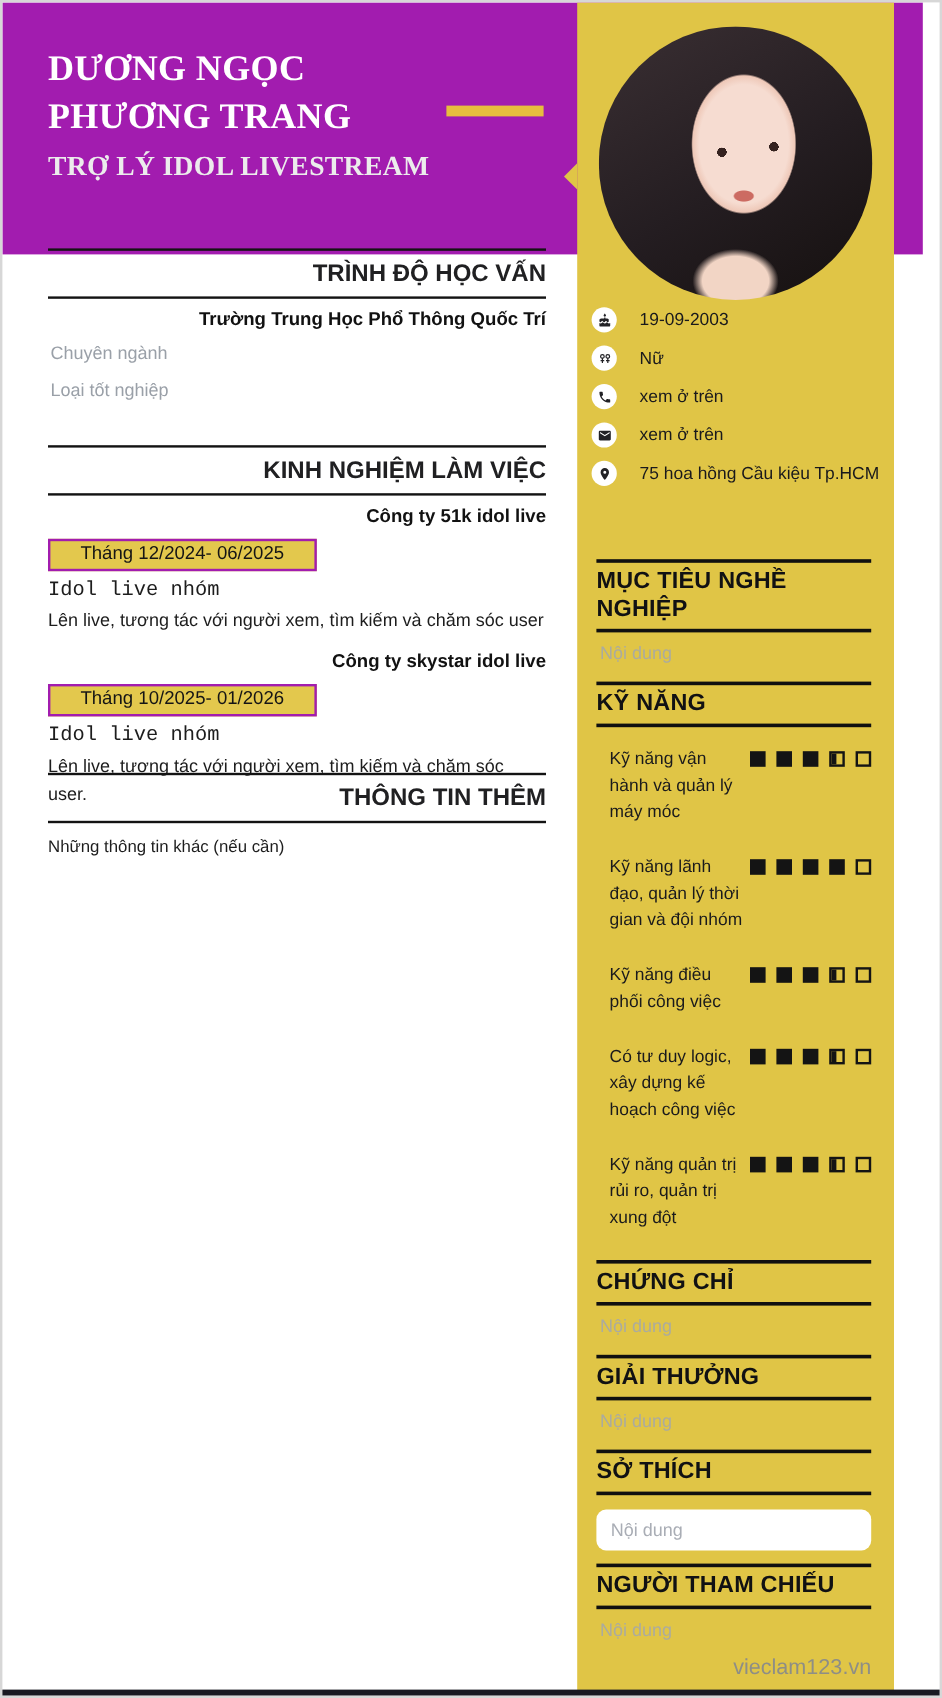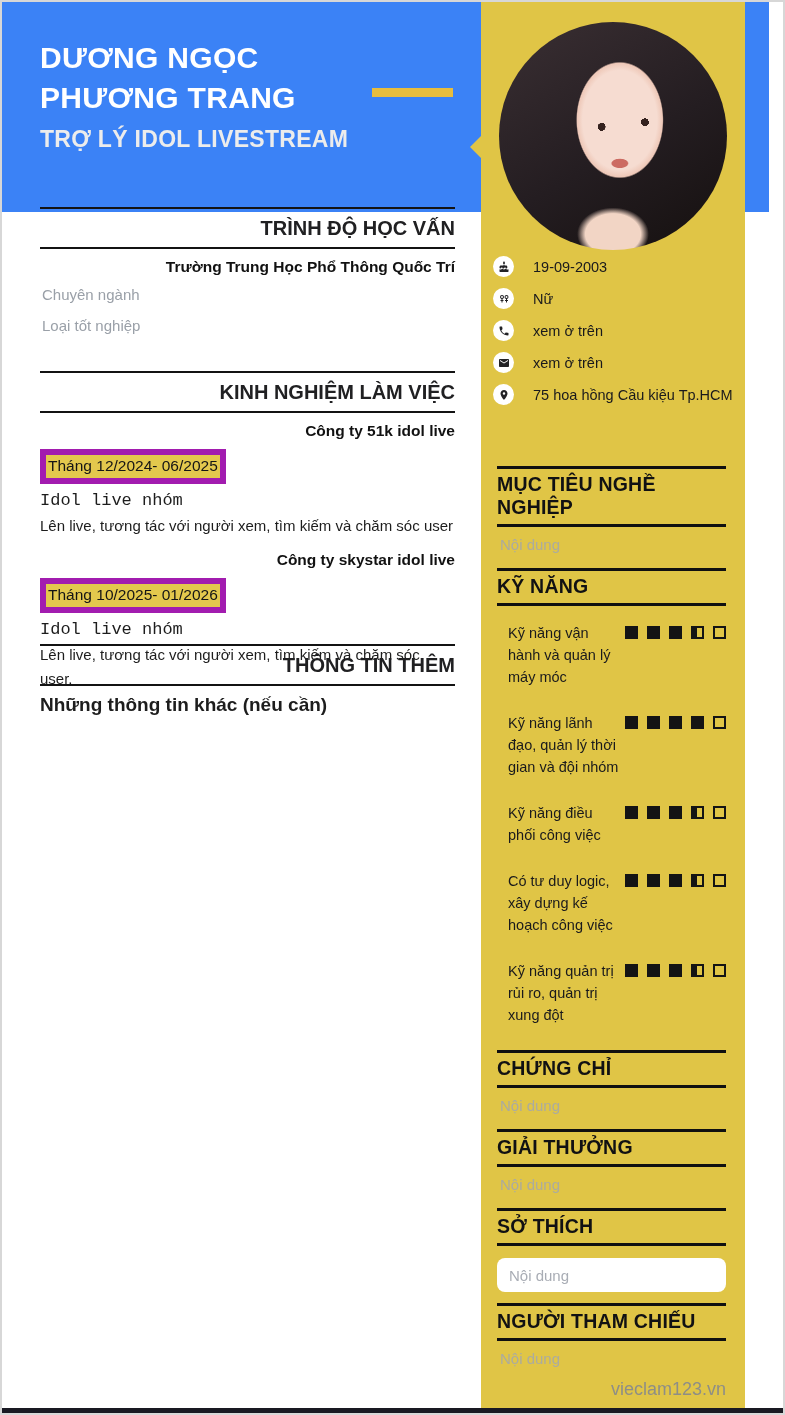--- a/index.html
+++ b/index.html
@@ -3,21 +3,21 @@
 <meta charset="utf-8">
 <style>
   html,body{margin:0;padding:0;background:#eef0f2;}
   *{box-sizing:border-box;}
   .page{
     position:relative;width:785px;height:1415px;margin:0 auto;
     background:#ffffff;border:2px solid #d7d7d7;overflow:hidden;
     font-family:"Liberation Sans","DejaVu Sans",sans-serif;color:#1d1d1d;
   }
   
-  .header{position:absolute;left:0;top:0;right:14px;height:210px;background:#3b82f6;}
+  .header{position:absolute;left:0;top:0;right:14px;height:210px;background:#a21caf;font-family:Liberation Serif, serif;}
   .name{position:absolute;left:38px;top:36px;color:#fff;font-weight:bold;
         font-size:30px;line-height:40px;letter-spacing:.3px;}
   .job-title{position:absolute;left:38px;top:124px;color:#ececec;font-weight:bold;
         font-size:23px;letter-spacing:.3px;}
   .accent-bar{position:absolute;left:370px;top:86px;width:81px;height:9px;background:#e7bd3e;}
   
   .bottom-strip{position:absolute;left:-2px;right:-2px;bottom:-2px;height:7px;background:#191922;z-index:9;}
   
   .sidebar{position:absolute;left:479px;top:0;width:264px;height:1409px;background:#e0c546;z-index:3;}
   .notch{position:absolute;left:-11px;top:134px;width:0;height:0;
@@ -58,25 +58,25 @@
   .hobby-input::placeholder{color:#a9adb5;}
   .brand{position:absolute;right:19px;bottom:11px;font-size:18px;color:#8e8e86;}
   
   .left-col{position:absolute;left:38px;top:0;width:415px;z-index:2;}
   .l-section{position:absolute;left:0;width:415px;}
   .sec-edu{top:205px;} .sec-exp{top:369px;} .sec-extra{top:642px;}
   .l-rule{height:2px;background:#131313;}
   .l-title{text-align:right;font-size:20px;font-weight:bold;color:#202022;padding:8px 0 7px;}
   .school,.company{text-align:right;font-weight:bold;font-size:15.5px;color:#111;margin-top:9px;}
   .gray-line{font-size:15px;color:#9aa0a8;margin-top:7px;line-height:24px;padding-left:2px;}
-  .date-badge{display:inline-block;margin-top:9px;border:6px solid #a21caf;background:#e3c84d;
-        padding:2px 2px 3px;font-size:15.5px;color:#151515;}
+  .date-badge{display:inline-block;margin-top:9px;border:2px solid #a21caf;background:#e3c84d;
+        padding:2px 25px 3px;font-size:15.5px;color:#151515;}
   .role{font-size:17px;margin-top:5px;line-height:24px;font-family:Liberation Mono, monospace;}
   .desc{font-size:15px;margin-top:1px;line-height:24px;}
-  .extra-text{font-size:19px;margin-top:7px;line-height:24px;font-weight:bold;}
+  .extra-text{font-size:14px;margin-top:7px;line-height:24px;}
 </style>
 </head>
 <body>
 
 <div class="page">
 
   <div class="header">
     <div class="name">
       <div>DƯƠNG NGỌC</div>
       <div>PHƯƠNG TRANG</div>

